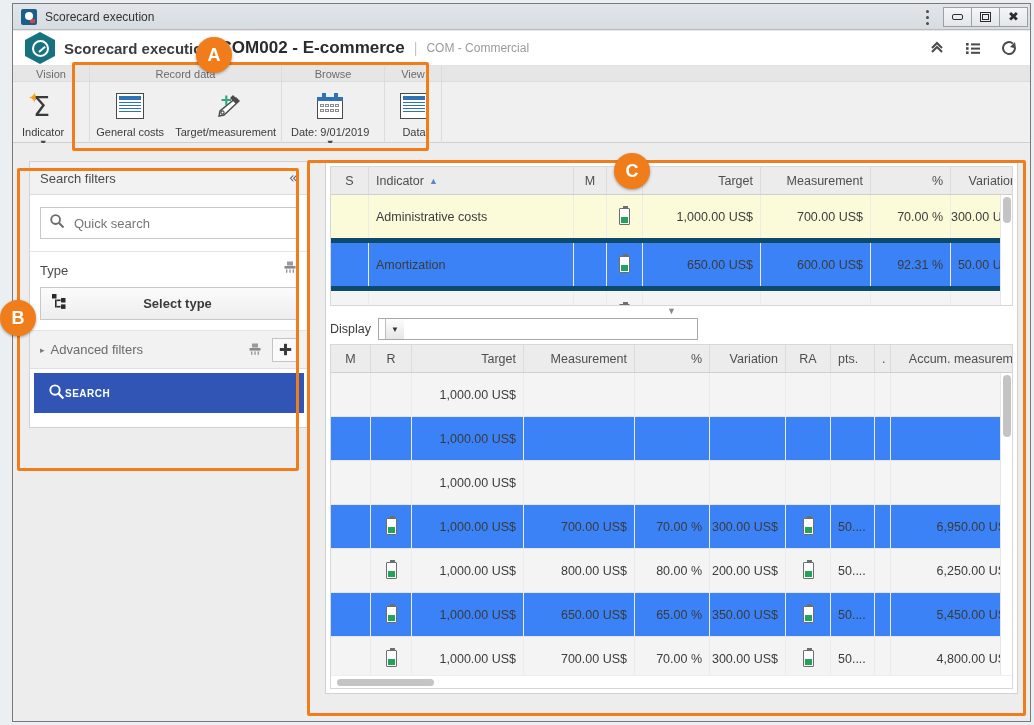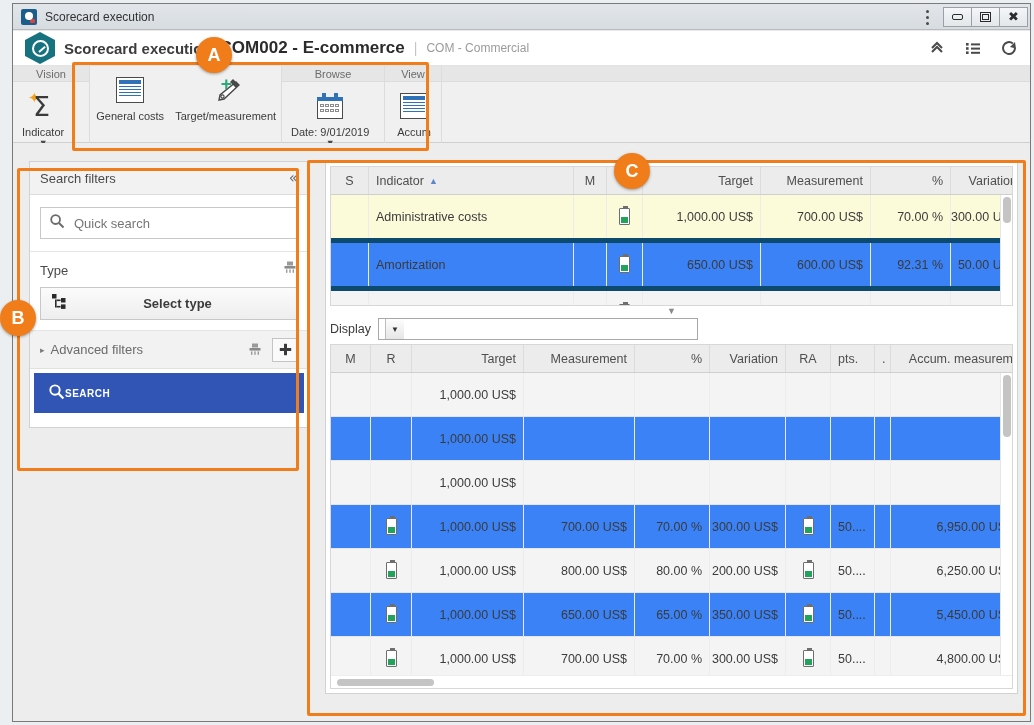--- a/index.html
+++ b/index.html
@@ -379,20 +379,21 @@
                 <span class="sg">Σ</span>
               </div>
           </div>
           <div class="rib-label">Indicator</div>
           <div class="rib-caret">▼</div>
         </div>
       </div>
     </div>
 
     <div class="rib-group" style="width:192px">
+      <div class="rib-grp-label">Record data</div>
       <div class="rib-grp-items">
         <div class="rib-item">
           <div class="rib-icon">
             <div class="ic-doc">
                 <div class="bar"></div>
                 <div class="ln"></div>
                 <div class="ln"></div>
                 <div class="ln"></div>
                 <div class="ln"></div>
               </div>
@@ -449,21 +450,21 @@
         <div class="rib-item">
           <div class="rib-icon">
             <div class="ic-doc">
                 <div class="bar"></div>
                 <div class="ln"></div>
                 <div class="ln"></div>
                 <div class="ln"></div>
                 <div class="ln"></div>
               </div>
           </div>
-          <div class="rib-label">Accum</div>
+          <div class="rib-label">Data</div>
         </div>
       </div>
     </div>
 
     <div class="rib-group" style="flex:1 1 auto;border-right:0">
       <div class="rib-grp-label">&nbsp;</div>
       <div class="rib-grp-items"></div>
     </div>
   </div>
 

